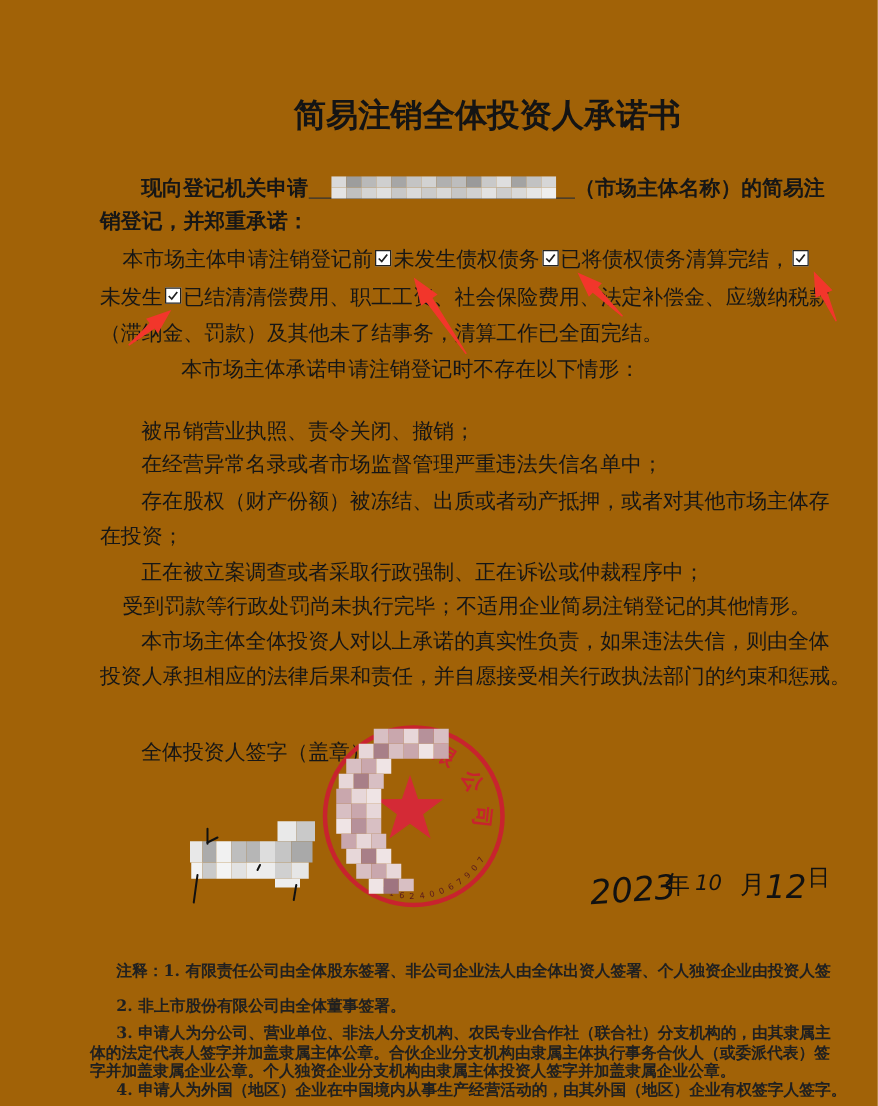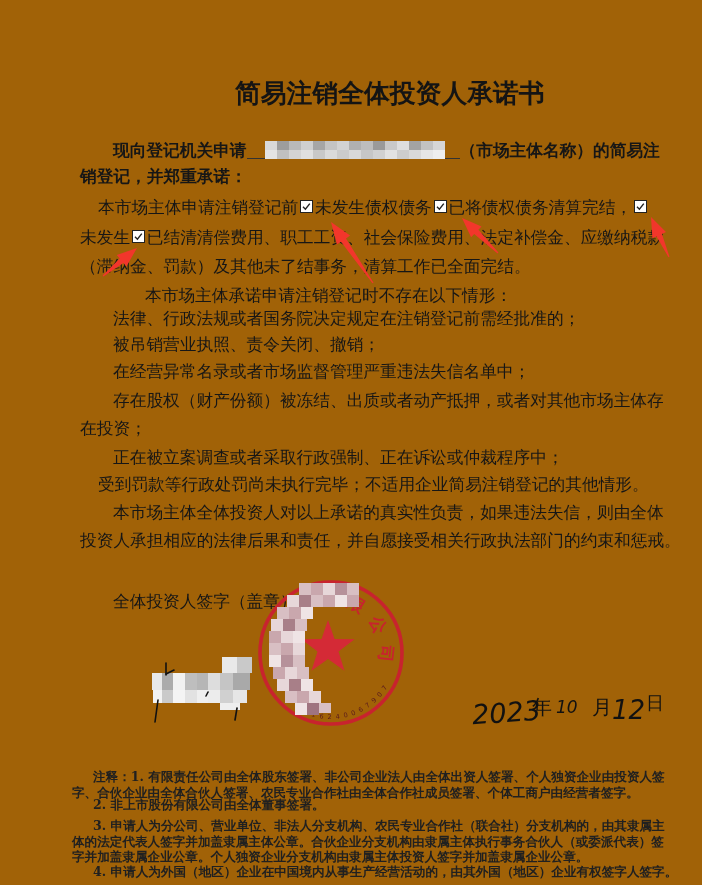--- a/index.html
+++ b/index.html
@@ -100,21 +100,20 @@
           </svg>
         </span></span></div>
   <div class="ln" style="left:80px;top:227px;"><span>未发生</span><span class="cb" data-checked="true"><span class="box">
           <svg width="11" height="11" viewBox="0 0 11 11">
             <polyline points="2,5.8 4.4,8.2 8.8,2.6" fill="none" stroke="#222" stroke-width="1.4"></polyline>
           </svg>
         </span></span><span>已结清清偿费用、职工工资、社会保险费用、法定补偿金、应缴纳税款</span></div>
   <div class="ln" style="left:80px;top:256px;">（滞纳金、罚款）及其他未了结事务，清算工作已全面完结。</div>
 
   <div class="ln" style="left:113px;top:285px;margin-left:32px;">本市场主体承诺申请注销登记时不存在以下情形：</div>
-  <div class="ln" style="left:113px;top:308px;">法律、行政法规或者国务院决定规定在注销登记前需经批准的；</div>
   <div class="ln" style="left:113px;top:334px;">被吊销营业执照、责令关闭、撤销；</div>
   <div class="ln" style="left:113px;top:361px;text-align:right;">在经营异常名录或者市场监督管理严重违法失信名单中；</div>
   <div class="ln" style="left:113px;top:390px;">存在股权（财产份额）被冻结、出质或者动产抵押，或者对其他市场主体存</div>
   <div class="ln" style="left:80px;top:418px;">在投资；</div>
   <div class="ln" style="left:113px;top:447px;">正在被立案调查或者采取行政强制、正在诉讼或仲裁程序中；</div>
   <div class="ln" style="left:98px;top:474px;">受到罚款等行政处罚尚未执行完毕；不适用企业简易注销登记的其他情形。</div>
 
   <div class="ln" style="left:113px;top:502px;">本市场主体全体投资人对以上承诺的真实性负责，如果违法失信，则由全体</div>
   <div class="ln" style="left:80px;top:530px;">投资人承担相应的法律后果和责任，并自愿接受相关行政执法部门的约束和惩戒。</div>
 
@@ -205,21 +204,20 @@
   <div>
     <span class="date" style="left:472px;top:699px;font-size:27px;transform:rotate(-4deg);">2023</span>
     <span class="date cn" style="left:532px;top:697px;font-size:20px;">年</span>
     <span class="date" style="left:556px;top:699px;font-size:17px;">10</span>
     <span class="date cn" style="left:592px;top:697px;font-size:20px;">月</span>
     <span class="date" style="left:612px;top:697px;font-size:26px;">12</span>
     <span class="date cn" style="left:646px;top:694px;font-size:18px;">日</span>
   </div>
 
   <div class="note" style="left:93px;top:769px;"><span>注释：</span><span>1. 有限责任公司由全体股东签署、非公司企业法人由全体出资人签署、个人独资企业由投资人签</span></div>
-  <div class="note" style="left:72px;top:785px;">字、合伙企业由全体合伙人签署、农民专业合作社由全体合作社成员签署、个体工商户由经营者签字。</div>
   <div class="note" style="left:93px;top:785px;margin-top:12px;">2. 非上市股份有限公司由全体董事签署。</div>
   <div class="note" style="left:93px;top:818px;">3. 申请人为分公司、营业单位、非法人分支机构、农民专业合作社（联合社）分支机构的，由其隶属主</div>
   <div class="note" style="left:72px;top:834px;">体的法定代表人签字并加盖隶属主体公章。合伙企业分支机构由隶属主体执行事务合伙人（或委派代表）签</div>
   <div class="note" style="left:72px;top:849px;">字并加盖隶属企业公章。个人独资企业分支机构由隶属主体投资人签字并加盖隶属企业公章。</div>
   <div class="note" style="left:93px;top:864px;">4. 申请人为外国（地区）企业在中国境内从事生产经营活动的，由其外国（地区）企业有权签字人签字。</div>
 
   <svg class="overlay" width="702" height="885" viewBox="0 0 702 885">
     <polygon points="331,222 350.1,235.6 346,238.4 373.5,282.7 372.5,283.3 341,241.8 336.9,244.6" fill="#f2362b"></polygon>
     <polygon points="137,248 126.4,266.5 123.5,263 103.4,276.5 102.6,275.5 119.7,258.4 116.8,254.9" fill="#f2362b"></polygon>
     <polygon points="462,218 481.5,226.5 478.4,229.7 498.4,252.6 497.6,253.4 474.2,234.1 471.1,237.3" fill="#f2362b"></polygon>

